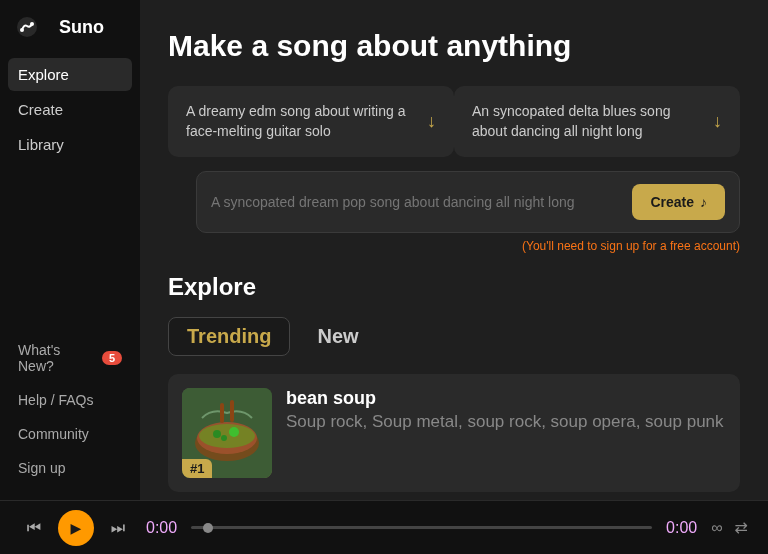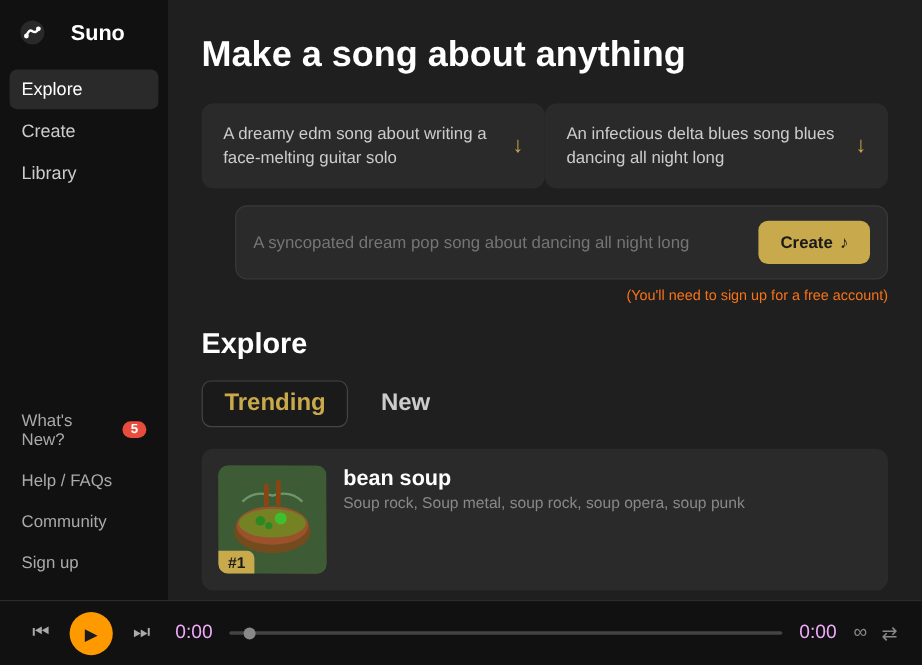--- a/index.html
+++ b/index.html
@@ -265,21 +265,21 @@
     }
 
     .song-title {
       font-size: 18px;
       font-weight: 700;
       color: #fff;
       margin-bottom: 0;
     }
 
     .song-tags {
-      font-size: 13px;
+      font-size: 17px;
       color: #888;
       line-height: 1.5;
     }
 
     
     .player-bar {
       height: 54px;
       background: #111;
       display: flex;
       align-items: center;
@@ -413,21 +413,21 @@
 
   <main class="main-content">
     <h1 class="page-title">Make a song about anything</h1>
 
     <div class="prompt-cards">
       <div class="prompt-card">
         <span class="prompt-card-text">A dreamy edm song about writing a face-melting guitar solo</span>
         <span class="prompt-card-arrow">↓</span>
       </div>
       <div class="prompt-card">
-        <span class="prompt-card-text">An infectious delta blues song blues dancing all night long</span>
+        <span class="prompt-card-text">An syncopated delta blues song about dancing all night long</span>
         <span class="prompt-card-arrow">↓</span>
       </div>
     </div>
 
     <div class="create-bar">
       <input class="create-input" type="text" placeholder="A syncopated dream pop song about dancing all night long" style="">
       <button class="create-button">
         <span>Create</span>
         <span>♪</span>
       </button>

